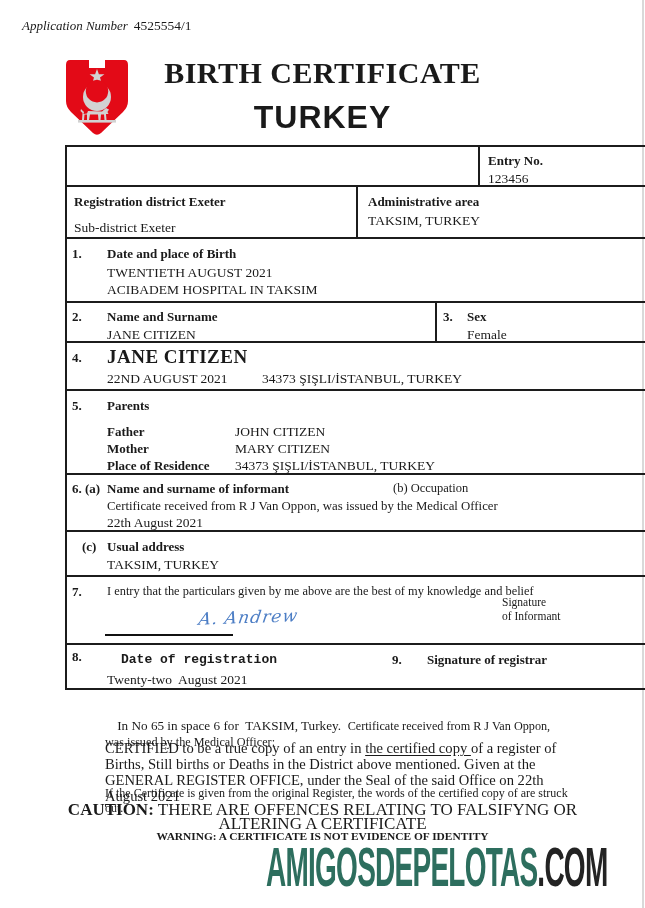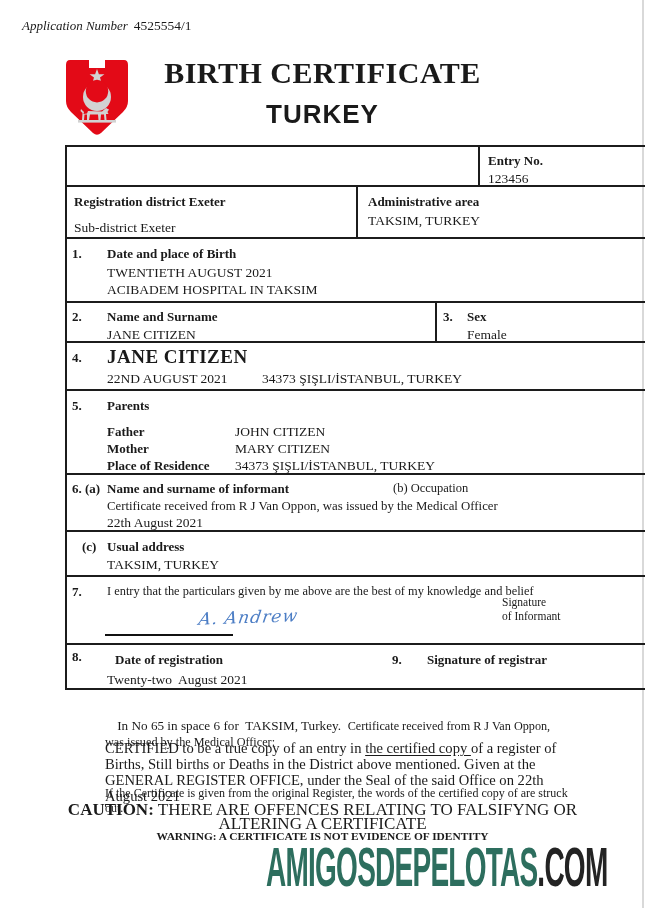--- a/index.html
+++ b/index.html
@@ -10,21 +10,21 @@
   .page-edge{position:absolute;top:0;right:1px;width:2px;height:100%;background:#d9d9d9;}
   .pre{white-space:pre-wrap;}
 
   
   .appnum{position:absolute;top:18px;left:22px;font-size:13px;}
   .appnum .lbl{font-style:italic;}
   .appnum .val{margin-left:6px;font-style:normal;}
   .title{position:absolute;top:56px;left:65px;width:515px;text-align:center;
          font-size:30px;font-weight:bold;letter-spacing:.5px;}
   .subtitle{position:absolute;top:99px;left:65px;width:515px;text-align:center;
-         font-family:"Liberation Sans",sans-serif;font-size:26px;font-weight:bold;letter-spacing:1px;}
+         font-family:"Liberation Sans",sans-serif;font-size:32px;font-weight:bold;letter-spacing:1px;}
   .emblem{position:absolute;top:57px;left:63px;}
 
   
   .cert-table{position:absolute;left:65px;top:145px;width:596px;height:545px;
               border:2px solid #1c1c1c;box-sizing:border-box;}
   .trow{position:relative;width:100%;border-bottom:2px solid #1c1c1c;box-sizing:border-box;}
   .trow:last-child{border-bottom:none;}
   .vdiv{position:absolute;top:0;bottom:0;border-left:2px solid #1c1c1c;}
   .num{position:absolute;left:5px;font-size:13px;font-weight:bold;}
   .blab{font-size:13px;font-weight:bold;}
@@ -151,21 +151,21 @@
       <span class="sig-script">A. Andrew</span>
       <div class="sig-line"></div>
       <div class="sig-label">
         <div>Signature</div>
         <div>of Informant</div>
       </div>
     </div>
 
     <div class="trow" style="height:47px;">
       <span class="num" style="top:4px;">8.</span>
-      <span class="cell-txt blab" style="left:48px;top:7px;">Date of registration</span>
+      <span class="cell-txt blab" style="left:54px;top:7px;font-family:Liberation Mono, monospace;">Date of registration</span>
       <span class="cell-txt val pre" style="left:40px;top:27px;">Twenty-two  August 2021</span>
       <span class="cell-txt blab" style="left:325px;top:7px;">9.</span>
       <span class="cell-txt blab" style="left:360px;top:7px;">Signature of registrar</span>
     </div>
   </div>
 
   <div class="note pre">
     <span class="big">In No 65 in space 6 for  TAKSIM, Turkey.  </span><span>Certificate received from R J Van Oppon, was issued by the Medical Officer:</span>
   </div>
 

